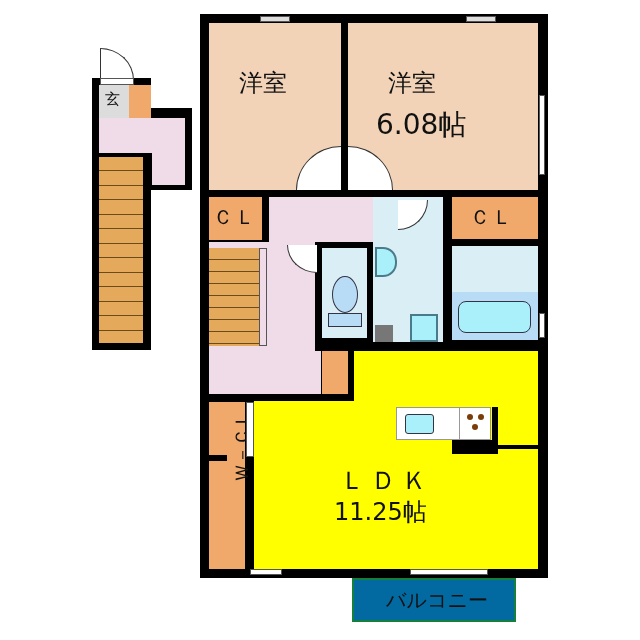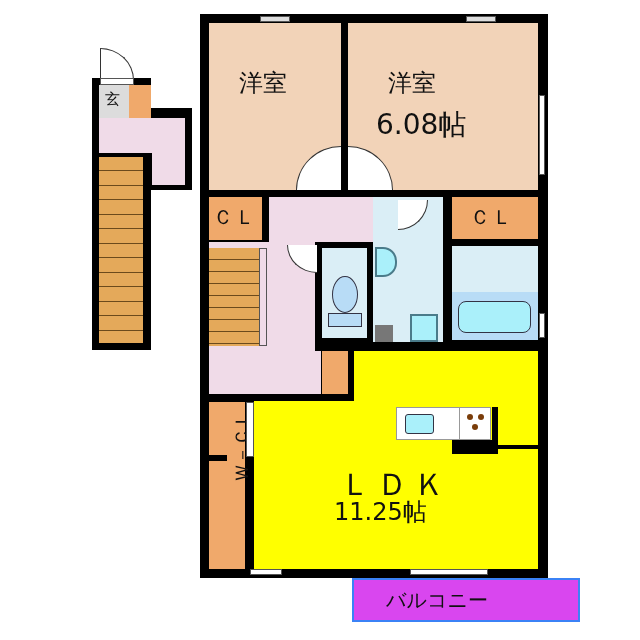--- a/index.html
+++ b/index.html
@@ -85,21 +85,21 @@
 <div class="win" style="left:539px;top:313px;width:6px;height:25px;"></div>
 
 <div class="abs" style="left:322px;top:351px;width:26px;height:43px;background:#f0a96b;"></div>
 
 <div class="abs" style="left:254px;top:351px;width:284px;height:218px;background:#ffff00;"></div>
 <div class="abs" style="left:254px;top:351px;width:100px;height:50px;background:#000;"></div>
 <div class="abs" style="left:209px;top:351px;width:112px;height:43px;background:#f0dbe8;"></div>
 <div class="abs" style="left:322px;top:351px;width:26px;height:43px;background:#f0a96b;"></div>
 <div class="abs" style="left:254px;top:401px;width:100px;height:0;"></div>
 <div class="abs" style="left:258px;top:401px;width:280px;height:168px;background:#ffff00;"></div>
-<span class="lbl" style="left:340px;top:468px;font-size:31px;letter-spacing:6px;">ＬＤＫ</span>
+<span class="lbl" style="left:340px;top:468px;font-size:25px;letter-spacing:6px;">ＬＤＫ</span>
 <span class="lbl" style="left:334px;top:500px;font-size:24px;">11.25帖</span>
 
 <div class="abs" style="left:396px;top:407px;width:95px;height:33px;background:#fff;border:1px solid #999;">
   <div class="abs" style="left:8px;top:6px;width:29px;height:20px;background:#aaf0fa;border:1px solid #334;border-radius:3px;"></div>
   <div class="abs" style="left:62px;top:0;width:30px;height:31px;border-left:1px solid #999;">
     <span class="abs" style="left:7px;top:6px;width:6px;height:6px;border-radius:50%;background:#7a3d0a;"></span>
     <span class="abs" style="left:18px;top:6px;width:6px;height:6px;border-radius:50%;background:#7a3d0a;"></span>
     <span class="abs" style="left:12px;top:16px;width:6px;height:6px;border-radius:50%;background:#7a3d0a;"></span>
   </div>
 </div>
@@ -109,15 +109,15 @@
 
 <div class="abs" style="left:209px;top:402px;width:36px;height:167px;background:#f0a96b;">
   <span class="lbl" style="left:24px;top:80px;font-size:18px;transform:rotate(-90deg);transform-origin:left top;white-space:nowrap;">Ｗ－ＣＬ</span>
 </div>
 <div class="wall" style="left:209px;top:455px;width:18px;height:6px;"></div>
 <div class="abs" style="left:246px;top:402px;width:8px;height:55px;background:#fff;border:1px solid #555;"></div>
 
 <div class="win" style="left:250px;top:569px;width:32px;height:6px;"></div>
 <div class="win" style="left:410px;top:569px;width:78px;height:6px;"></div>
 
-<div class="abs" style="left:352px;top:578px;width:228px;height:44px;background:#d946ef;border:2px solid #3b82f6;">
+<div class="abs" style="left:352px;top:578px;width:164px;height:44px;background:#0369a1;border:2px solid #15803d;">
   <span class="lbl" style="left:32px;top:10px;font-size:20px;">バルコニー</span>
 </div>
 
 </body></html>

